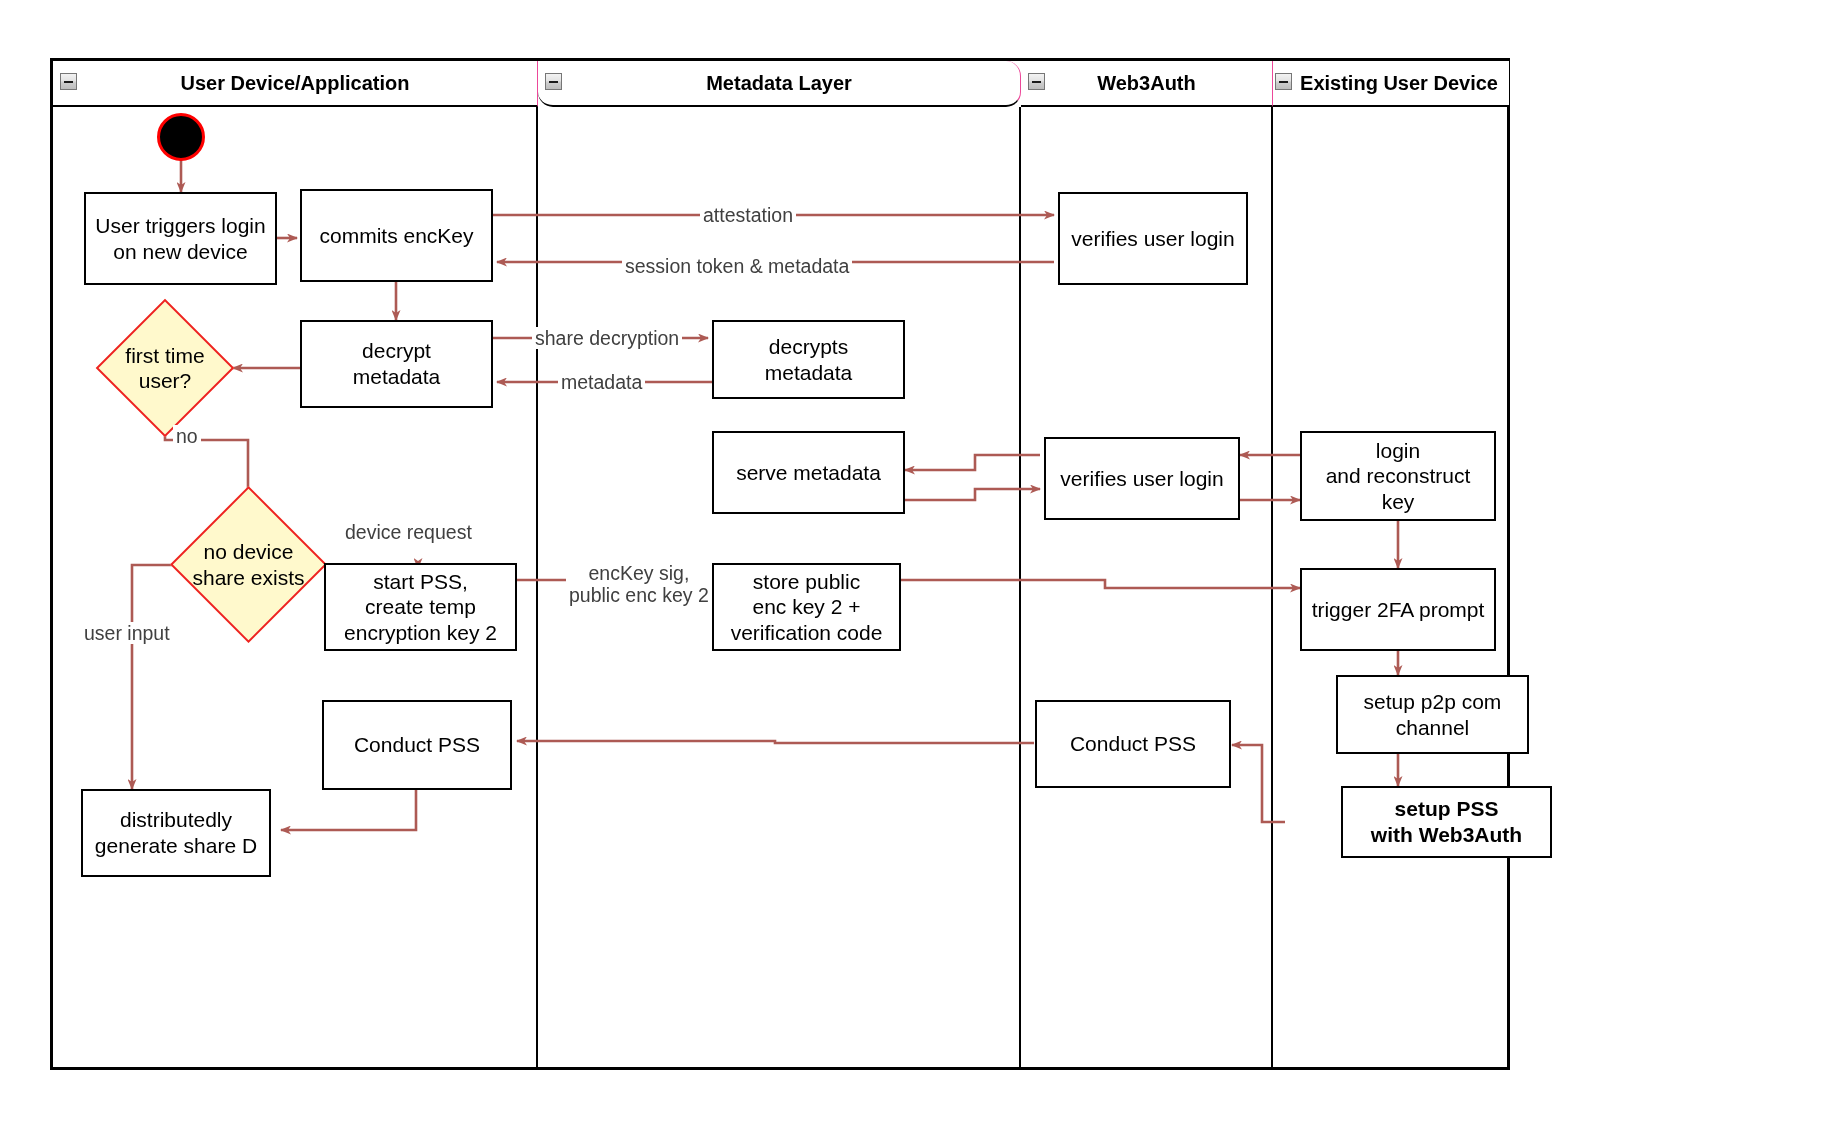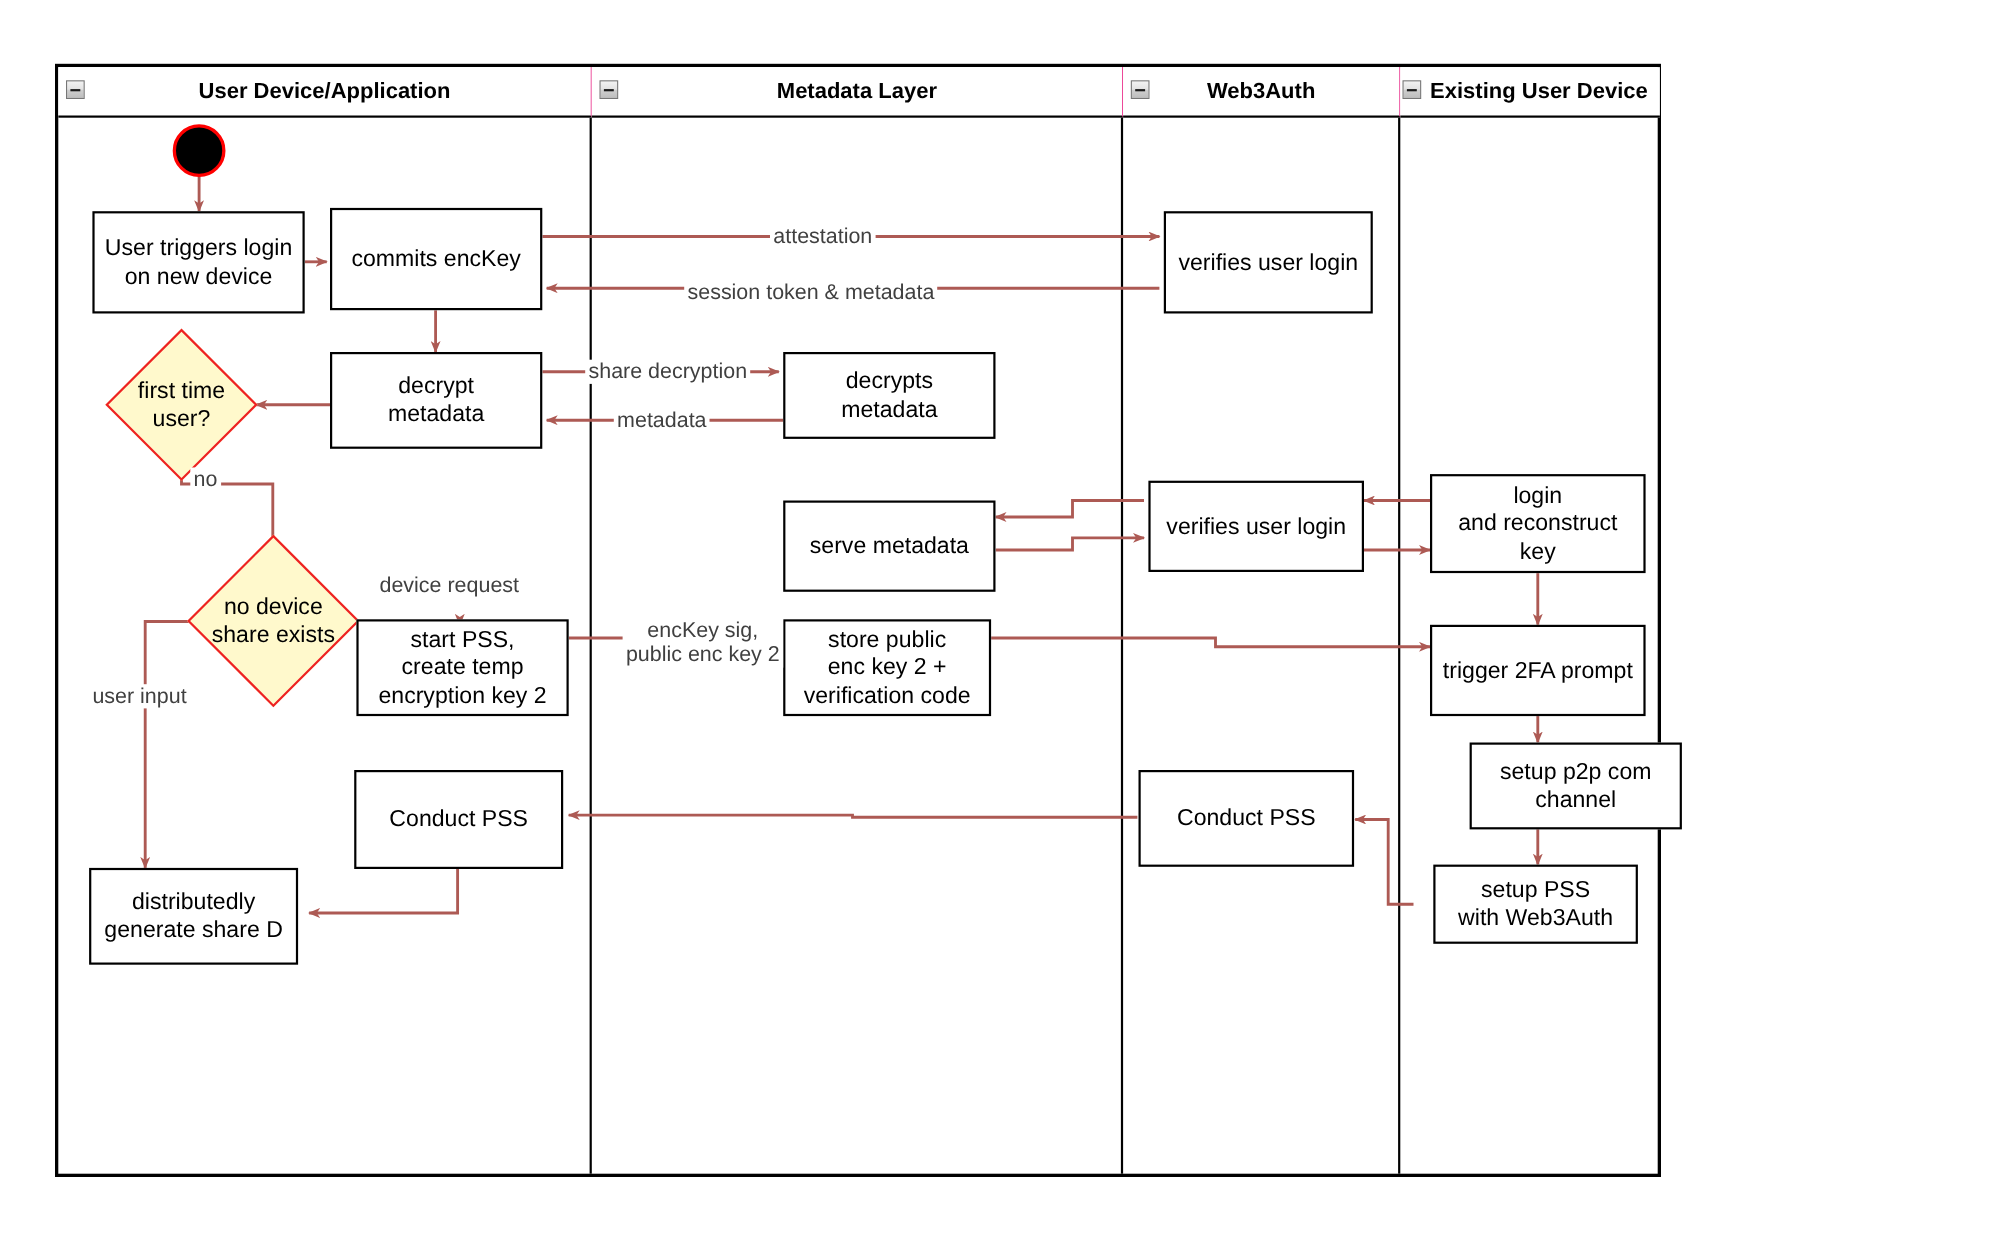--- a/index.html
+++ b/index.html
@@ -145,21 +145,21 @@
 <body>
 
 <div id="canvas">
 
   <div class="swimlane-frame">
 
     <div class="lane-header" style="left:0px; width:485px;">
       <span class="collapse-icon"></span>
       <span class="lane-title">User Device/Application</span>
     </div>
-    <div class="lane-header" style="left:485px; width:483px;">
+    <div class="lane-header" style="left:485px; width:483px;border-radius:15px;">
       <span class="collapse-icon"></span>
       <span class="lane-title">Metadata Layer</span>
     </div>
     <div class="lane-header" style="left:968px; width:252px;">
       <span class="collapse-icon"></span>
       <span class="lane-title">Web3Auth</span>
     </div>
     <div class="lane-header last" style="left:1220px; width:236px;">
       <span class="collapse-icon" style="left:2px;"></span>
       <span class="lane-title" style="margin-left:16px;">Existing User Device</span>
@@ -254,41 +254,41 @@
 encryption key 2</div>
 
   <div class="node" style="left:322px; top:700px; width:190px; height:90px;">Conduct PSS</div>
 
   <div class="node" style="left:81px; top:789px; width:190px; height:88px;">distributedly
 generate share D</div>
 
   <div class="node" style="left:712px; top:320px; width:193px; height:79px;">decrypts
 metadata</div>
 
-  <div class="node" style="left:712px; top:431px; width:193px; height:83px;margin-top:24px;">serve metadata</div>
+  <div class="node" style="left:712px; top:431px; width:193px; height:83px;">serve metadata</div>
 
   <div class="node" style="left:712px; top:563px; width:189px; height:88px;">store public
 enc key 2 +
 verification code</div>
 
   <div class="node" style="left:1058px; top:192px; width:190px; height:93px;">verifies user login</div>
 
   <div class="node" style="left:1044px; top:437px; width:196px; height:83px;">verifies user login</div>
 
   <div class="node" style="left:1035px; top:700px; width:196px; height:88px;">Conduct PSS</div>
 
   <div class="node" style="left:1300px; top:431px; width:196px; height:90px;">login
 and reconstruct key</div>
 
   <div class="node" style="left:1300px; top:568px; width:196px; height:83px;">trigger 2FA prompt</div>
 
   <div class="node" style="left:1303px; top:675px; width:193px; height:79px;margin-left:33px;">setup p2p com
 channel</div>
 
-  <div class="node" style="left:1303px; top:786px; width:186px; height:72px;">setup PSS
+  <div class="node" style="left:1341px; top:786px; width:211px; height:72px;font-weight:bold;">setup PSS
 with Web3Auth</div>
 
   <div class="edge-label" style="left:700px; top:204px;">attestation</div>
 
   <div class="edge-label" style="left:622px; top:255px;">session token &amp; metadata</div>
 
   <div class="edge-label" style="left:532px; top:327px;">share decryption</div>
 
   <div class="edge-label" style="left:558px; top:371px;">metadata</div>
 

